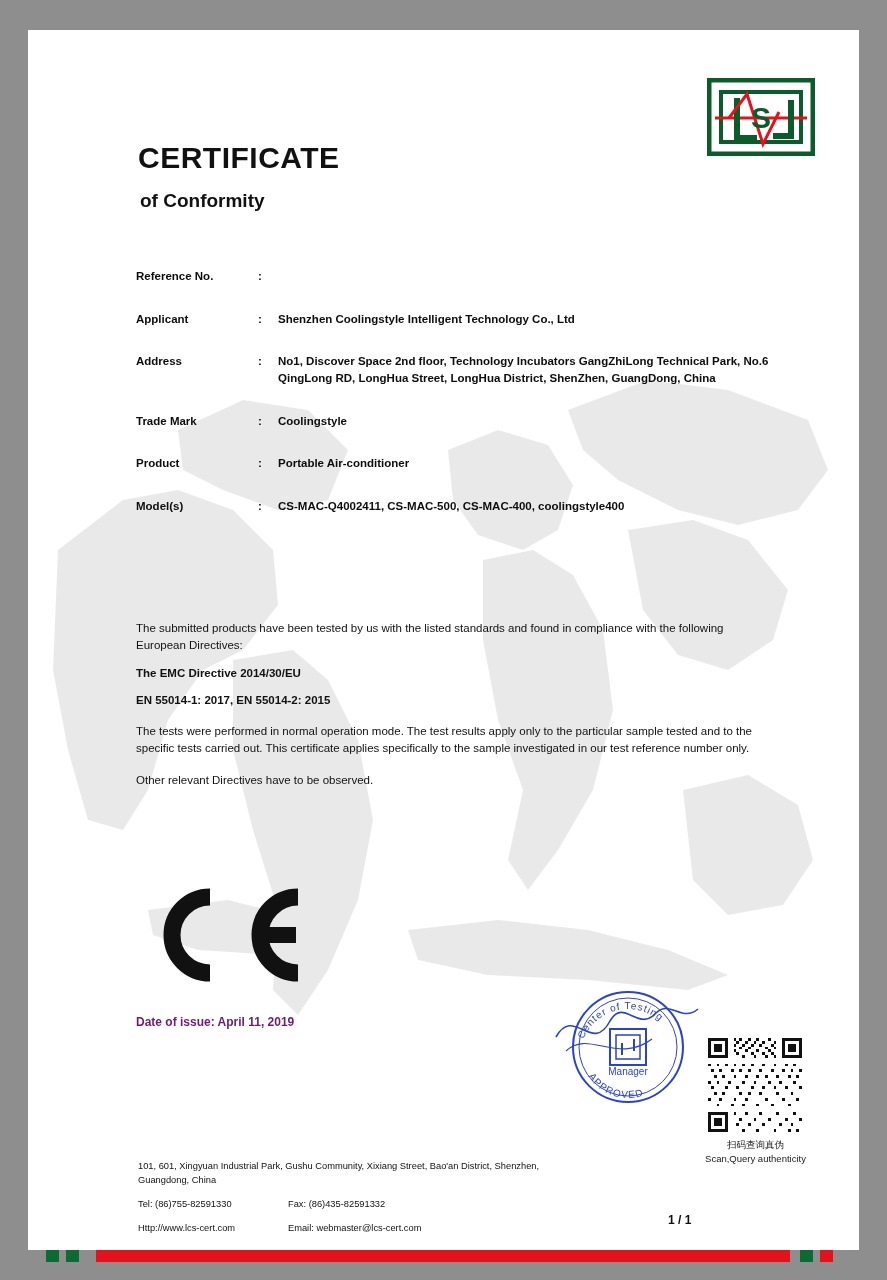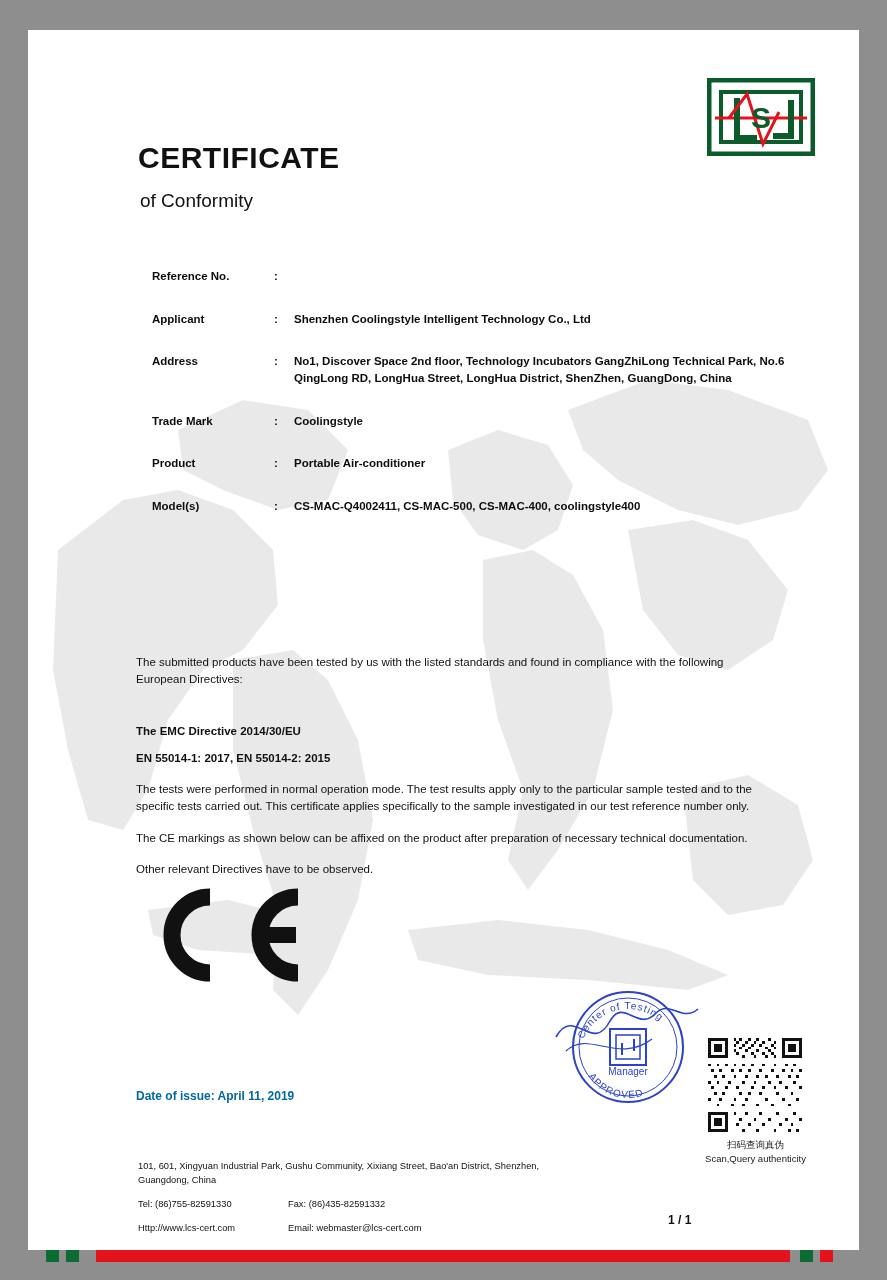--- a/index.html
+++ b/index.html
@@ -78,70 +78,70 @@
     font-size: 30px;
     font-weight: bold;
     letter-spacing: 0.5px;
     color: #111;
   }
   .subtitle {
     position: absolute;
     left: 112px;
     top: 160px;
     font-size: 19px;
-    font-weight: normal;
+    font-weight: bold;
     color: #111;
   }
 
   .fields {
     position: absolute;
     left: 108px;
     top: 238px;
     width: 660px;
     font-size: 11.5px;
     font-weight: bold;
     color: #0d0d0d;
   }
   .field-row {
     display: flex;
     margin-bottom: 26px;
     line-height: 1.45;
   }
-  .field-label { width: 122px; flex: none; margin-left: 16px; }
+  .field-label { width: 122px; flex: none; }
   .field-colon { width: 20px; flex: none; }
   .field-value { flex: 1; }
 
   .paras {
     position: absolute;
     left: 108px;
     top: 590px;
     width: 635px;
     font-size: 11.5px;
     color: #111;
     line-height: 1.5;
   }
   .para { margin-bottom: 14px; }
   .para.bold { font-weight: bold; }
-  .para.tight { margin-bottom: 10px; margin-top: 34px; }
+  .para.tight { margin-bottom: 10px; }
 
   .ce-mark {
     position: absolute;
     left: 120px;
     top: 855px;
     width: 170px;
     height: 100px;
   }
 
   .date-issue {
     position: absolute;
     left: 108px;
-    top: 1059px;
+    top: 985px;
     font-size: 12px;
     font-weight: bold;
-    color: #0369a1;
+    color: #701a75;
   }
 
   .stamp {
     position: absolute;
     left: 520px;
     top: 955px;
     width: 160px;
     height: 125px;
   }
   .qr {
@@ -261,21 +261,20 @@
         <div class="field-colon">:</div>
         <div class="field-value">CS-MAC-Q4002411, CS-MAC-500, CS-MAC-400, coolingstyle400</div>
       </div>
     </div>
 
     <div class="paras">
       <div class="para tight">The submitted products have been tested by us with the listed standards and found in compliance with the following European Directives:</div>
       <div class="para bold tight">The EMC Directive 2014/30/EU</div>
       <div class="para bold" style="">EN 55014-1: 2017, EN 55014-2: 2015</div>
       <div class="para">The tests were performed in normal operation mode. The test results apply only to the particular sample tested and to the specific tests carried out. This certificate applies specifically to the sample investigated in our test reference number only.</div>
-      <div class="para">The CE markings as shown below can be affixed on the product after preparation of necessary technical documentation.</div>
       <div class="para">Other relevant Directives have to be observed.</div>
     </div>
 
     <svg class="ce-mark" viewBox="0 0 170 100">
       <path d="M62 12 A38 38 0 1 0 62 88" fill="none" stroke="#111" stroke-width="17"></path>
       <path d="M150 12 A38 38 0 1 0 150 88" fill="none" stroke="#111" stroke-width="17"></path>
       <rect x="112" y="42" width="36" height="16" fill="#111"></rect>
     </svg>
 
     <div class="date-issue">Date of issue: April 11, 2019</div>

